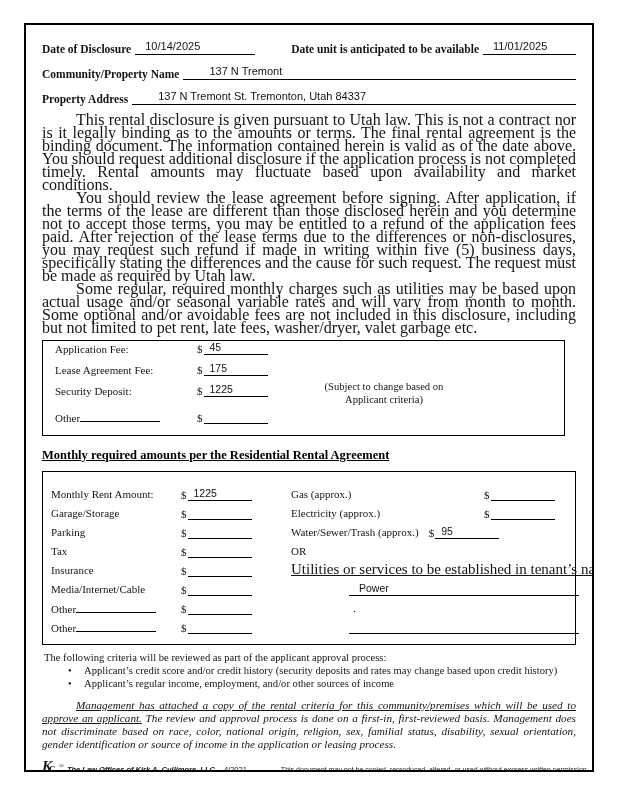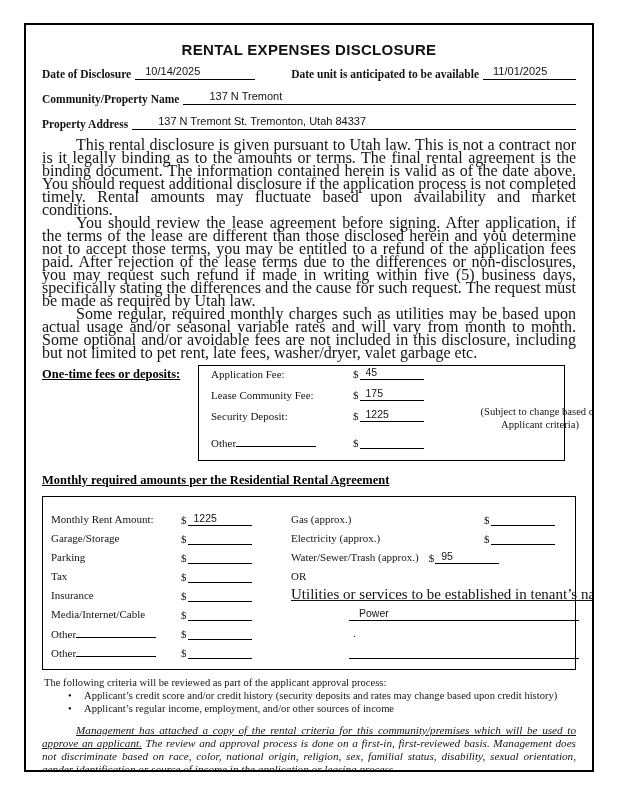--- a/index.html
+++ b/index.html
@@ -89,21 +89,20 @@
   .reg { font-size:6.5px; align-self:flex-start; margin:0 3px 0 0; }
   .firm { font-family:"Liberation Sans", sans-serif; font-weight:bold; font-style:italic; font-size:7.5px; white-space:nowrap; }
   .ver { font-family:"Liberation Sans", sans-serif; font-size:7.5px; margin-left:9px; }
   .notice { font-family:"Liberation Sans", sans-serif; font-size:7px; margin-left:34px; color:#222; white-space:nowrap; }
 </style>
 </head>
 <body>
 
 <div class="sheet">
 
-  <div class="title">RENTAL EXPENSES DISCLOSURE</div>
 
   <div class="frow first">
     <span class="flabel">Date of Disclosure</span>
     <span class="fill fill-date"><span>10/14/2025</span></span>
     <span class="spacer-mid"></span>
     <span class="flabel">Date unit is anticipated to be available</span>
     <span class="fill fill-avail"><span>11/01/2025</span></span>
   </div>
 
   <div class="frow">
@@ -116,33 +115,32 @@
     <span class="fill fill-grow"><span>137 N Tremont St. Tremonton, Utah 84337</span></span>
   </div>
 
   <div class="paras">
     <p class="body-p">This rental disclosure is given pursuant to Utah law. This is not a contract nor is it legally binding as to the amounts or terms. The final rental agreement is the binding document. The information contained herein is valid as of the date above. You should request additional disclosure if the application process is not completed timely. Rental amounts may fluctuate based upon availability and market conditions.</p>
     <p class="body-p">You should review the lease agreement before signing. After application, if the terms of the lease are different than those disclosed herein and you determine not to accept those terms, you may be entitled to a refund of the application fees paid. After rejection of the lease terms due to the differences or non-disclosures, you may request such refund if made in writing within five (5) business days, specifically stating the differences and the cause for such request.  The request must be made as required by Utah law.</p>
     <p class="body-p">Some regular, required monthly charges such as utilities may be based upon actual usage and/or seasonal variable rates and will vary from month to month. Some optional and/or avoidable fees are not included in this disclosure, including but not limited to pet rent, late fees, washer/dryer, valet garbage etc.</p>
   </div>
 
   <div class="ot-wrap">
-    <div class="section-head ot-head">One-time fees or deposits:</div>
     <div class="ot-box">
 
       <div class="ot-row">
         <span class="ot-label">Application Fee:</span>
         <span class="money">
           <span class="cur">$</span>
           <span class="mline"><span>45</span></span>
         </span>
       </div>
 
       <div class="ot-row">
-        <span class="ot-label">Lease Community Fee:</span>
+        <span class="ot-label">Lease Agreement Fee:</span>
         <span class="money">
           <span class="cur">$</span>
           <span class="mline"><span>175</span></span>
         </span>
       </div>
 
       <div class="ot-row">
         <span class="ot-label">Security Deposit:</span>
         <span class="money">
           <span class="cur">$</span>

